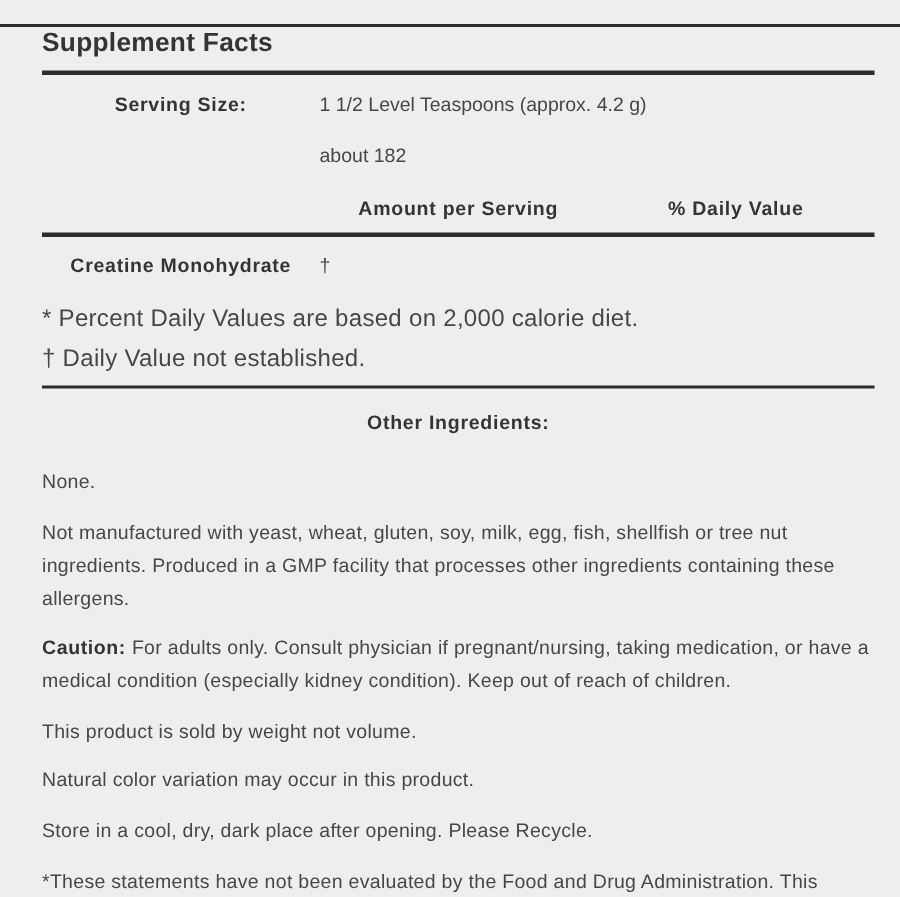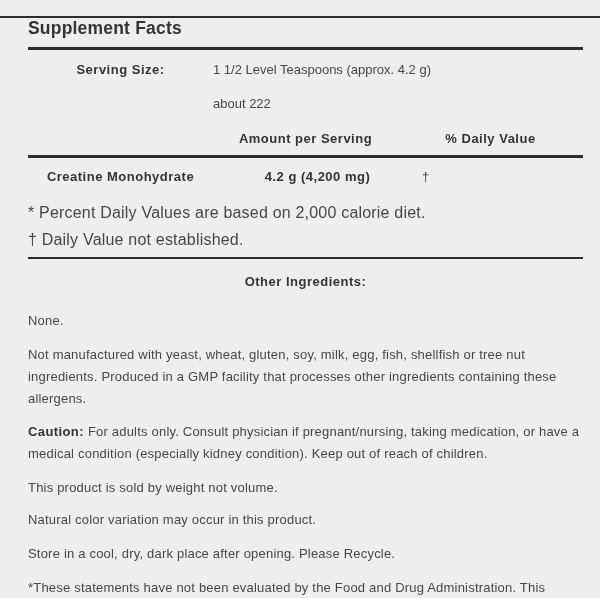--- a/index.html
+++ b/index.html
@@ -43,21 +43,21 @@
   .b {
     font-weight: bold;
     color: var(--text-strong, #343434);
     letter-spacing: 0.5px;
     text-align: center;
   }
   .fs13 { font-size: 13px; line-height: 15px; }
   .row-serving   { margin-top: 12px; }
   .row-container { margin-top: 19px; }
   .row-headers   { margin-top: 20px; }
-  .row-nutrient  { margin-top: 11px; gap: 12px; }
+  .row-nutrient  { margin-top: 11px; }
   .footnote { font-size: 16px; line-height: 15px; letter-spacing: 0.2px; }
   .footnote-1 { margin-top: 21px; }
   .footnote-2 { margin-top: 12px; }
   .section-label { margin-top: 15px; font-size: 13px; }
   .para {
     font-size: 13px;
     line-height: 22px;
     letter-spacing: 0.2px;
     max-width: 552px;
   }
@@ -78,33 +78,32 @@
 
   <h1 class="title">Supplement Facts</h1>
   <div class="rule rule-heavy"></div>
 
   <div class="grid-row row-serving fs13">
     <span class="b">Serving Size:</span>
     <span style="grid-column: 2 / 4;">1 1/2 Level Teaspoons (approx. 4.2 g)</span>
   </div>
 
   <div class="grid-row row-container fs13">
-    <span style="grid-column: 2 / 4;">about 222</span>
+    <span style="grid-column: 2 / 4;">about 182</span>
   </div>
 
   <div class="grid-row row-headers fs13">
     <span></span>
     <span class="b">Amount per Serving</span>
     <span class="b">% Daily Value</span>
   </div>
   <div class="rule rule-mid"></div>
 
   <div class="grid-row row-nutrient fs13">
     <span class="b">Creatine Monohydrate</span>
-    <span class="b">4.2 g (4,200 mg)</span>
     <span>†</span>
   </div>
 
   <p class="footnote footnote-1">* Percent Daily Values are based on 2,000 calorie diet.</p>
   <p class="footnote footnote-2">† Daily Value not established.</p>
 
   <div class="rule rule-bottom"></div>
 
   <p class="section-label b">Other Ingredients:</p>
   <p class="para p-none">None.</p>

